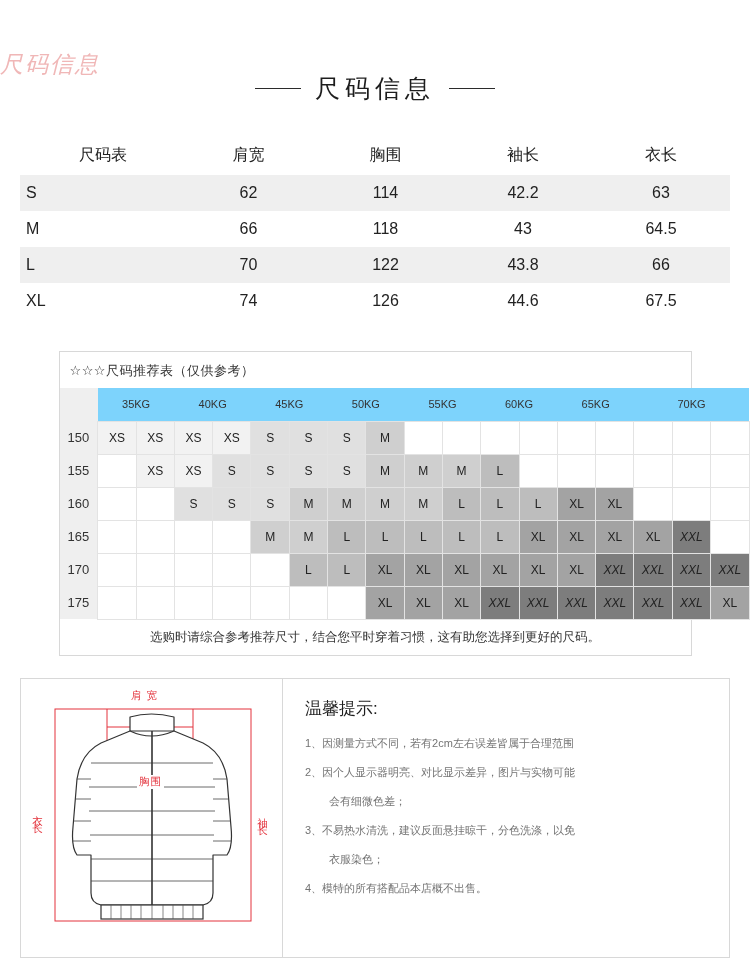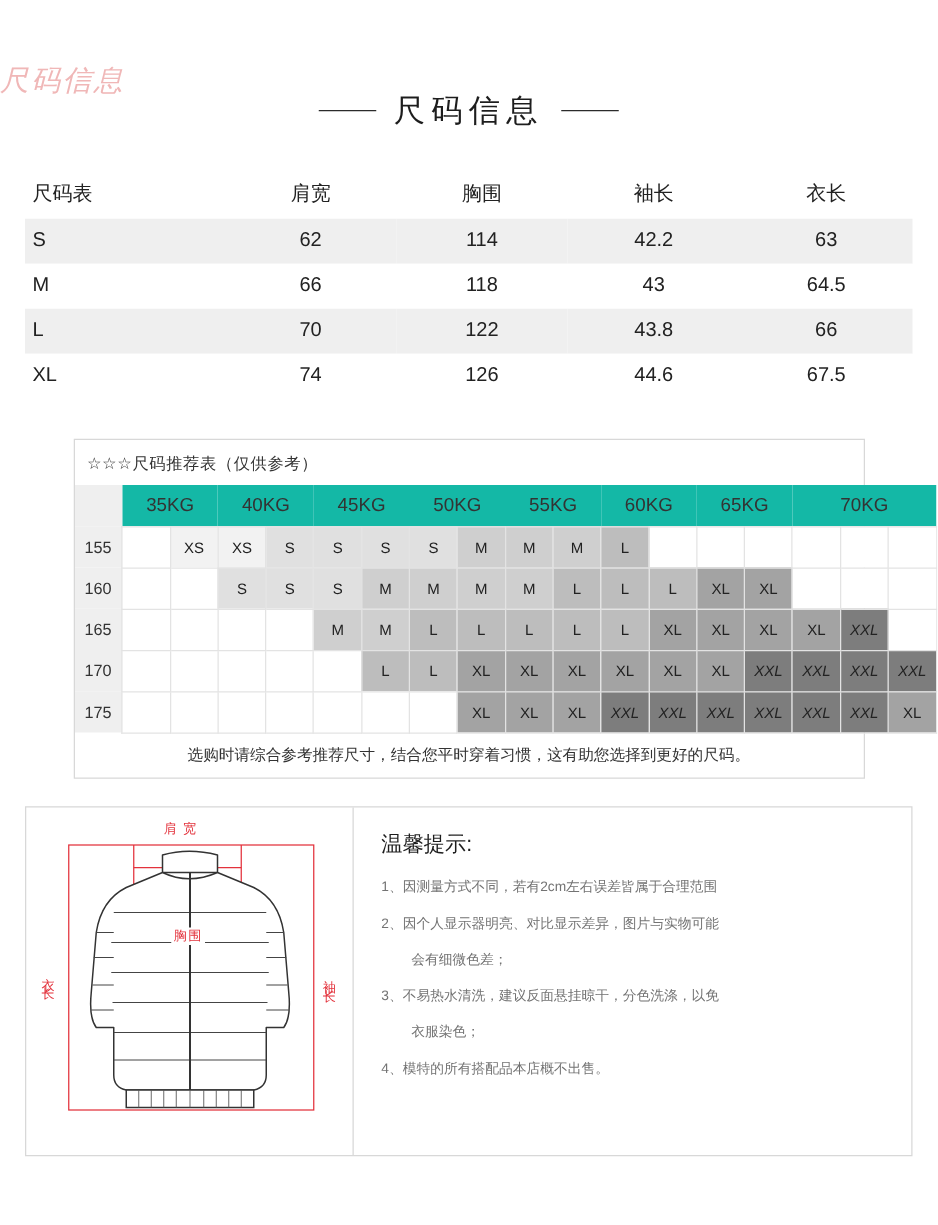--- a/index.html
+++ b/index.html
@@ -64,21 +64,21 @@
     font-weight: 400;
     text-align: center;
     height: 36px;
     padding: 0;
   }
   .size-table thead th {
     height: 40px;
     font-size: 16px;
     background: #ffffff;
   }
-  .size-table thead th:first-child { text-align: left; padding-left: 6px; }
+  .size-table thead th:first-child { text-align: center; padding-left: 6px; }
   .size-table tbody td:first-child { text-align: left; padding-left: 6px; }
   .size-table tbody tr.odd td { background: #efefef; }
   .size-table tbody tr.even td { background: #ffffff; }
   .size-table col.c0 { width: 160px; }
   .size-table col.c1 { width: 137px; }
   .size-table col.c2 { width: 137px; }
   .size-table col.c3 { width: 138px; }
   .size-table col.c4 { width: 138px; }
 
   
@@ -105,22 +105,22 @@
     text-align: center;
     font-size: 12px;
     color: #222;
     height: 33px;
     padding: 0;
     border: 1px solid #e3e3e3;
     font-weight: 400;
   }
   .rec-grid .hdr {
     border: none;
-    background: #14b8a6;
-    font-size: 15px;
+    background: #7dd3fc;
+    font-size: 11px;
     height: 26px;
     color: #333;
   }
   .rec-grid .rowlab {
     border: none;
     background: #efefef;
     font-size: 13px;
     color: #333;
     width: 44px;
   }
@@ -263,20 +263,40 @@
             <th class="hdr" colspan="2">45KG</th>
             <th class="hdr" colspan="2">50KG</th>
             <th class="hdr" colspan="2">55KG</th>
             <th class="hdr" colspan="2">60KG</th>
             <th class="hdr" colspan="2">65KG</th>
             <th class="hdr" colspan="3">70KG</th>
           </tr>
         </thead>
         <tbody>
           <tr>
+            <td class="rowlab">150</td>
+            <td class="cell-xs">XS</td>
+            <td class="cell-xs">XS</td>
+            <td class="cell-xs">XS</td>
+            <td class="cell-xs">XS</td>
+            <td class="cell-s">S</td>
+            <td class="cell-s">S</td>
+            <td class="cell-s">S</td>
+            <td class="cell-m">M</td>
+            <td class="cell-empty"></td>
+            <td class="cell-empty"></td>
+            <td class="cell-empty"></td>
+            <td class="cell-empty"></td>
+            <td class="cell-empty"></td>
+            <td class="cell-empty"></td>
+            <td class="cell-empty"></td>
+            <td class="cell-empty"></td>
+            <td class="cell-empty"></td>
+          </tr>
+          <tr>
             <td class="rowlab">155</td>
             <td class="cell-empty"></td>
             <td class="cell-xs">XS</td>
             <td class="cell-xs">XS</td>
             <td class="cell-s">S</td>
             <td class="cell-s">S</td>
             <td class="cell-s">S</td>
             <td class="cell-s">S</td>
             <td class="cell-m">M</td>
             <td class="cell-m">M</td>

